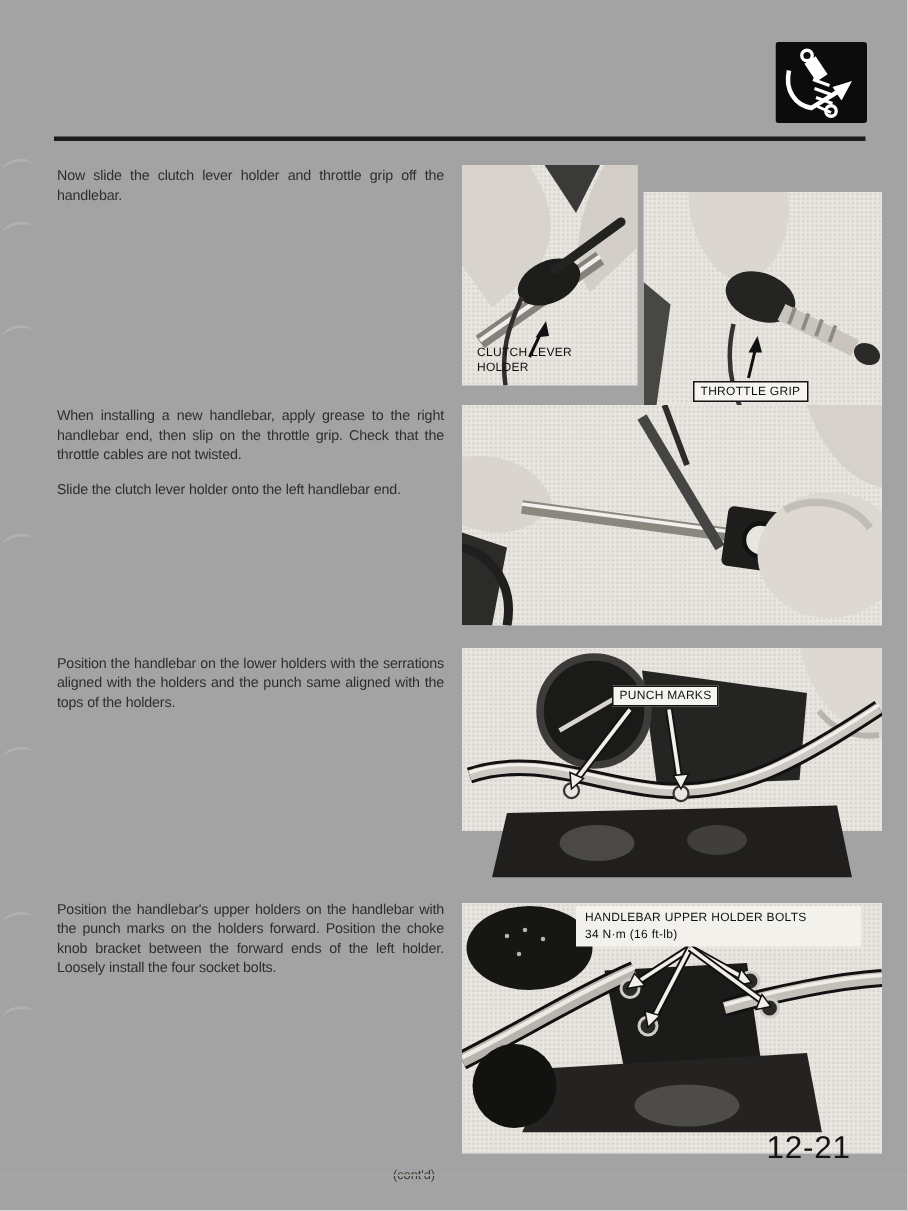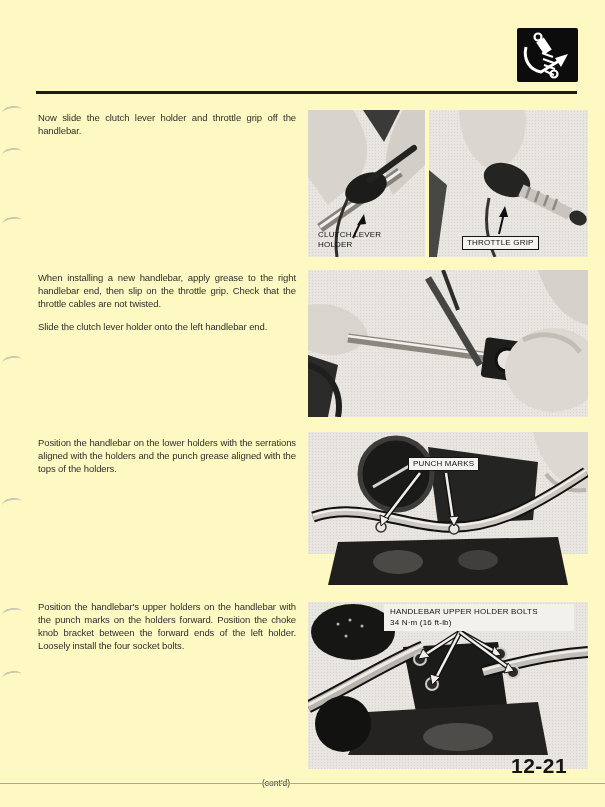--- a/index.html
+++ b/index.html
@@ -1,17 +1,17 @@
 <!DOCTYPE html>
 <html><head>
 <meta charset="utf-8">
 <style>
   html,body{margin:0;padding:0;background:#ffffff;}
   .page{
-    position:relative;width:605px;height:807px;background:#fef9c3;overflow:hidden;
+    position:relative;width:605px;height:807px;background:#a3a3a3;overflow:hidden;
     font-family:"Liberation Sans", sans-serif;color:#2d2d2c;
   }
   
   .bmark{position:absolute;left:2px;width:20px;height:9px;border-top:2px solid #b9b6af;
          border-radius:50%;transform:rotate(-10deg);opacity:.75;}
   
   .hrule{position:absolute;left:36px;top:91px;width:541px;height:3px;background:#1b1b1a;}
   .hicon{position:absolute;left:517px;top:28px;width:61px;height:54px;}
   
   .para{position:absolute;left:38px;width:258px;margin:0;font-size:9.5px;line-height:13px;
@@ -22,21 +22,21 @@
          background-size:3px 3px;}
   .photo svg{position:absolute;left:0;top:0;}
   .plabel{position:absolute;z-index:3;font-weight:normal;font-size:8px;line-height:9.5px;
           letter-spacing:0.2px;color:#101010;white-space:pre-line;}
   .boxed{background:#f6f4f0;border:1px solid #141414;padding:1px 4px;white-space:nowrap;}
   .p4patch{position:absolute;left:76px;top:2px;width:190px;height:27px;background:#f3f1ec;z-index:2;}
   .p4title{left:82px;top:5px;font-size:8px;}
   .p4torque{left:82px;top:16px;font-size:8px;}
   
   .contd{position:absolute;left:262px;top:738px;font-size:8.5px;color:#3a3a38;margin-top:40px;}
-  .pagenum{position:absolute;left:511px;top:754px;font-size:21px;font-weight:bold;
+  .pagenum{position:absolute;left:511px;top:754px;font-size:21px;font-weight:normal;
            letter-spacing:0.5px;color:#151514;}
   .brule{position:absolute;left:0;top:783px;width:605px;height:1px;background:#aaa7a1;}
 </style>
 </head>
 <body>
 
 <div class="page">
 
   <span class="bmark" style="top:106px"></span>
   <span class="bmark" style="top:148px"></span>
@@ -55,41 +55,41 @@
       <circle cx="37" cy="46" r="3.5" fill="none" stroke="#ffffff" stroke-width="2.2"></circle>
       <path d="M9,19 C6,32 13,42 24,44 L45,31" stroke="#ffffff" stroke-width="3" fill="none"></path>
       <polygon points="51,26 38,30 44,39" fill="#ffffff"></polygon>
     </svg>
   </div>
   <div class="hrule"></div>
 
   <p class="para" style="top:111px">Now slide the clutch lever holder and throttle grip off the handlebar.</p>
   <p class="para" style="top:271px">When installing a new handlebar, apply grease to the right handlebar end, then slip on the throttle grip. Check that the throttle cables are not twisted.</p>
   <p class="para" style="top:320px">Slide the clutch lever holder onto the left handlebar end.</p>
-  <p class="para" style="top:436px">Position the handlebar on the lower holders with the serrations aligned with the holders and the punch grease aligned with the tops of the holders.</p>
+  <p class="para" style="top:436px">Position the handlebar on the lower holders with the serrations aligned with the holders and the punch same aligned with the tops of the holders.</p>
   <p class="para" style="top:600px">Position the handlebar's upper holders on the handlebar with the punch marks on the holders forward. Position the choke knob bracket between the forward ends of the left holder. Loosely install the four socket bolts.</p>
 
   <div class="photo" style="left:308px;top:110px;width:117px;height:147px">
     <svg width="117" height="147" viewBox="0 0 117 147">
       <path d="M-5,0 L45,0 C60,25 65,45 50,70 L20,95 L-5,60 Z" fill="#d8d4cd"></path>
       <path d="M117,0 L117,55 L85,85 C70,60 80,25 95,0 Z" fill="#d3cfc8"></path>
       <path d="M55,0 L92,0 L76,32 Z" fill="#3a3a38"></path>
       <line x1="12" y1="118" x2="92" y2="62" stroke="#86827b" stroke-width="10"></line>
       <line x1="12" y1="117" x2="92" y2="61" stroke="#f1efeb" stroke-width="3"></line>
       <ellipse cx="58" cy="78" rx="22" ry="14" fill="#1c1c1b" transform="rotate(-25 58 78)"></ellipse>
       <line x1="62" y1="70" x2="106" y2="38" stroke="#222221" stroke-width="6" stroke-linecap="round"></line>
       <path d="M40,88 C30,110 26,125 29,147" stroke="#2e2e2d" stroke-width="3" fill="none"></path>
       <line x1="45" y1="128" x2="53" y2="111" stroke="#111111" stroke-width="2"></line>
       <polygon points="56,104 49,115 58,114" fill="#111111"></polygon>
     </svg>
     <div class="plabel" style="left:10px;top:120px">CLUTCH LEVER
 HOLDER</div>
   </div>
 
-  <div class="photo" style="left:429px;top:110px;width:159px;height:147px">
+  <div class="photo" style="left:429px;top:128px;width:159px;height:147px">
     <svg width="159" height="147" viewBox="0 0 159 147">
       <path d="M30,0 L96,0 C101,30 86,56 65,61 C45,55 30,30 30,0 Z" fill="#dbd7d0"></path>
       <path d="M0,60 L18,75 L8,147 L0,147 Z" fill="#474744"></path>
       <ellipse cx="78" cy="70" rx="24" ry="16" fill="#242423" transform="rotate(20 78 70)"></ellipse>
       <line x1="92" y1="80" x2="141" y2="104" stroke="#c9c5be" stroke-width="12"></line>
       <path d="M101,77 l-4,11 m13,-7 l-4,11 m13,-7 l-4,11 m13,-7 l-4,11" stroke="#8e8a83" stroke-width="2.5" fill="none"></path>
       <ellipse cx="149" cy="108" rx="9" ry="7" fill="#2a2a29" transform="rotate(25 149 108)"></ellipse>
       <path d="M60,88 C55,110 58,130 66,147" stroke="#333332" stroke-width="3" fill="none"></path>
       <line x1="70" y1="124" x2="75" y2="103" stroke="#111111" stroke-width="2"></line>
       <polygon points="76,96 70,107 79,107" fill="#111111"></polygon>

